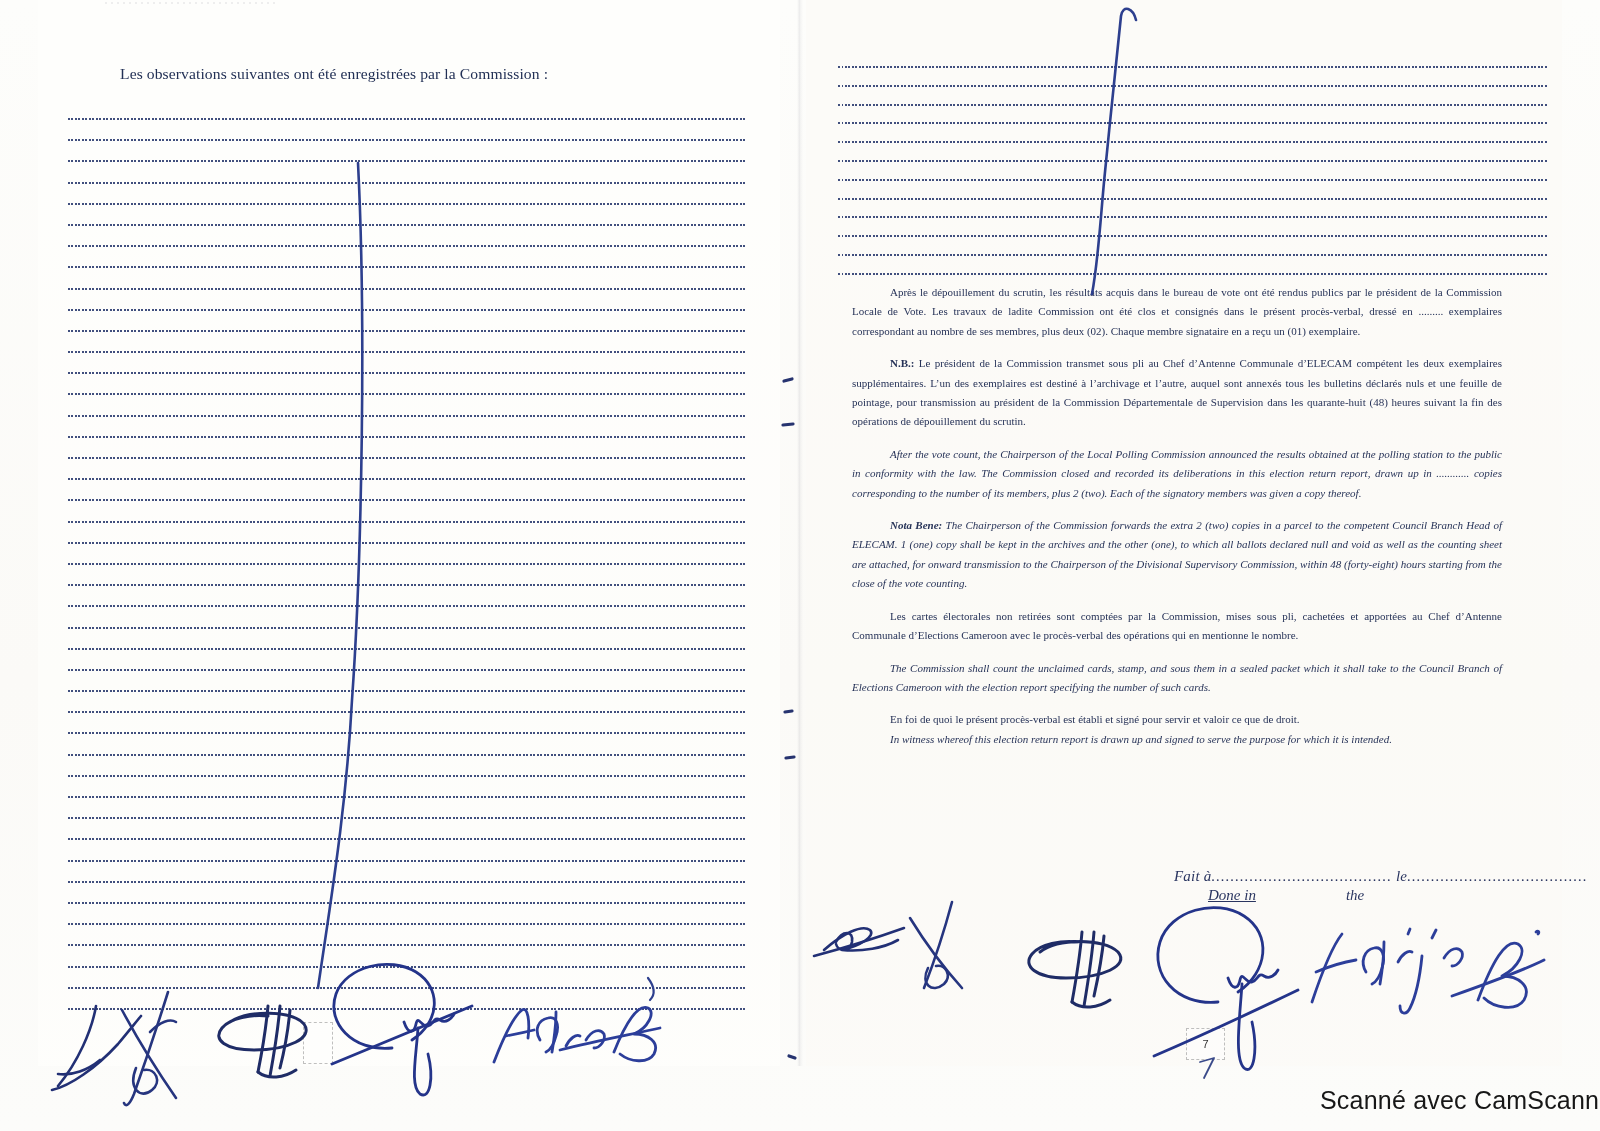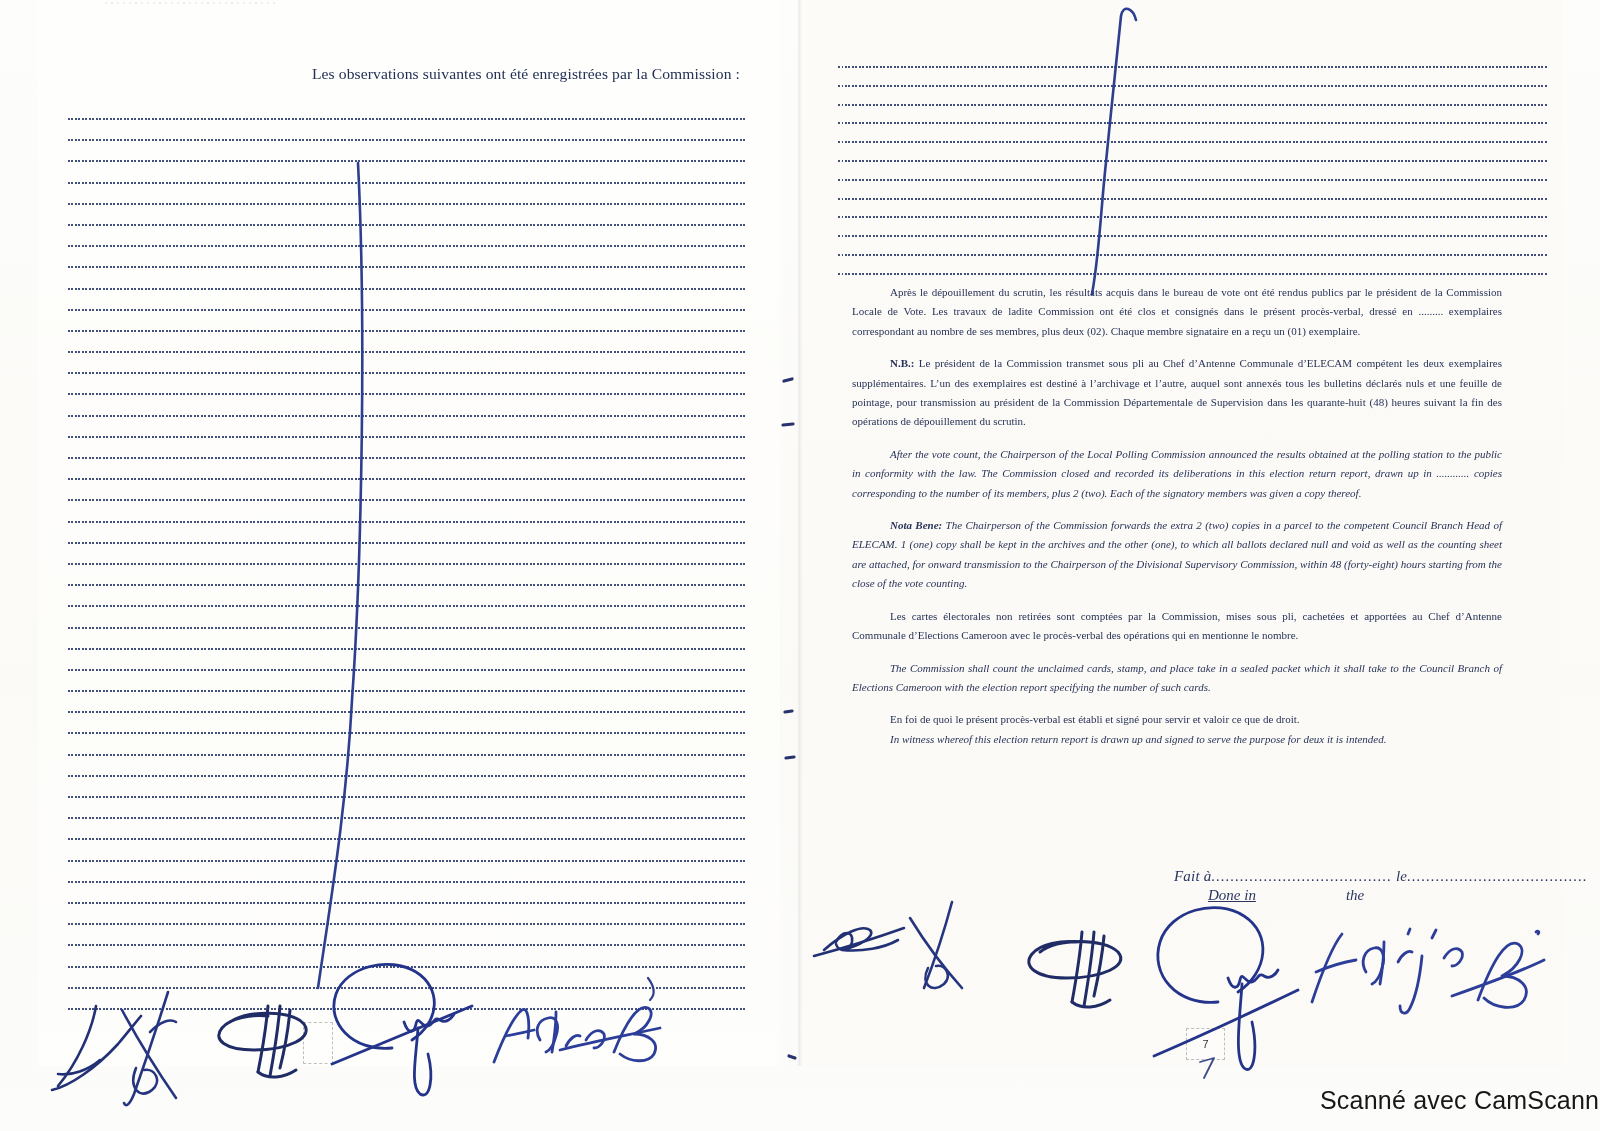--- a/index.html
+++ b/index.html
@@ -21,21 +21,21 @@
   .top-specks{
     position:absolute;left:105px;top:2px;width:170px;height:2px;opacity:.25;
     background:repeating-linear-gradient(90deg,#7a7a8a 0 2px,transparent 2px 6px);
   }
   
   .page{position:absolute;top:0;height:1066px;}
   #left-page{left:38px;width:742px;background:rgba(255,255,253,0.5);}
   #right-page{left:806px;width:756px;background:rgba(252,250,245,0.5);}
   
   .obs-head{position:absolute;left:82px;top:63px;width:620px;line-height:22px;font-size:15.6px;}
-  .obs-fr{color:#223055;font-weight:500;letter-spacing:.1px;text-align:right;}
+  .obs-fr{color:#223055;font-weight:500;letter-spacing:.1px;}
   .obs-en{font-style:italic;color:#22315a;}
   
   .rules{position:absolute;}
   #left-rules{left:30px;top:118px;width:678px;}
   #right-rules{left:32px;top:66px;width:710px;}
   .rule{
     height:2px;
     background:repeating-linear-gradient(90deg,rgba(44,60,112,0.9) 0 1.7px,rgba(44,60,112,0) 1.7px 3.5px);
   }
   #left-rules .rule{margin-bottom:19.2px;}
@@ -149,23 +149,23 @@
         <div class="rule"></div>
         <div class="rule"></div>
       </div>
 
     <div class="body-col">
       <p>Après le dépouillement du scrutin, les résultats acquis dans le bureau de vote ont été rendus publics par le président de la Commission Locale de Vote. Les travaux de ladite Commission ont été clos et consignés dans le présent procès-verbal, dressé en ......... exemplaires correspondant au nombre de ses membres, plus deux (02). Chaque membre signataire en a reçu un (01) exemplaire.</p>
       <p><span class="b">N.B.:</span><span> Le président de la Commission transmet sous pli au Chef d’Antenne Communale d’ELECAM compétent les deux exemplaires supplémentaires. L’un des exemplaires est destiné à l’archivage et l’autre, auquel sont annexés tous les bulletins déclarés nuls et une feuille de pointage, pour transmission au président de la Commission Départementale de Supervision dans les quarante-huit (48) heures suivant la fin des opérations de dépouillement du scrutin.</span></p>
       <p class="en">After the vote count, the Chairperson of the Local Polling Commission announced the results obtained at the polling station to the public in conformity with the law. The Commission closed and recorded its deliberations in this election return report, drawn up in ............ copies corresponding to the number of its members, plus 2 (two). Each of the signatory members was given a copy thereof.</p>
       <p class="en"><span class="b">Nota Bene:</span><span> The Chairperson of the Commission forwards the extra 2 (two) copies in a parcel to the competent Council Branch Head of ELECAM. 1 (one) copy shall be kept in the archives and the other (one), to which all ballots declared null and void as well as the counting sheet are attached, for onward transmission to the Chairperson of the Divisional Supervisory Commission, within 48 (forty-eight) hours starting from the close of the vote counting.</span></p>
       <p>Les cartes électorales non retirées sont comptées par la Commission, mises sous pli, cachetées et apportées au Chef d’Antenne Communale d’Elections Cameroon avec le procès-verbal des opérations qui en mentionne le nombre.</p>
-      <p class="en">The Commission shall count the unclaimed cards, stamp, and place take in a sealed packet which it shall take to the Council Branch of Elections Cameroon with the election report specifying the number of such cards.</p>
+      <p class="en">The Commission shall count the unclaimed cards, stamp, and sous them in a sealed packet which it shall take to the Council Branch of Elections Cameroon with the election report specifying the number of such cards.</p>
       <p class="tight">En foi de quoi le présent procès-verbal est établi et signé pour servir et valoir ce que de droit.</p>
-      <p class="en tight">In witness whereof this election return report is drawn up and signed to serve the purpose for deux it is intended.</p>
+      <p class="en tight">In witness whereof this election return report is drawn up and signed to serve the purpose for which it is intended.</p>
     </div>
 
     <div class="done-block">
       <div class="done-row1">
         <span>Fait à</span><span class="dots">......................................</span>
         <span>le</span><span class="dots">......................................</span>
       </div>
       <div class="done-row2">
         <span class="d1">Done in</span>
         <span class="d2">the</span>

